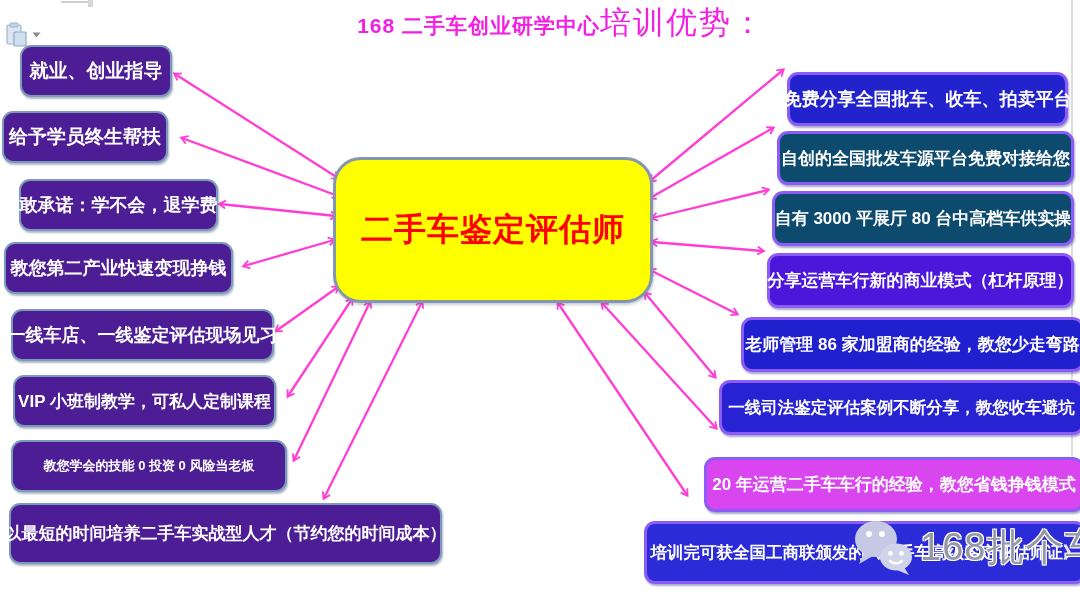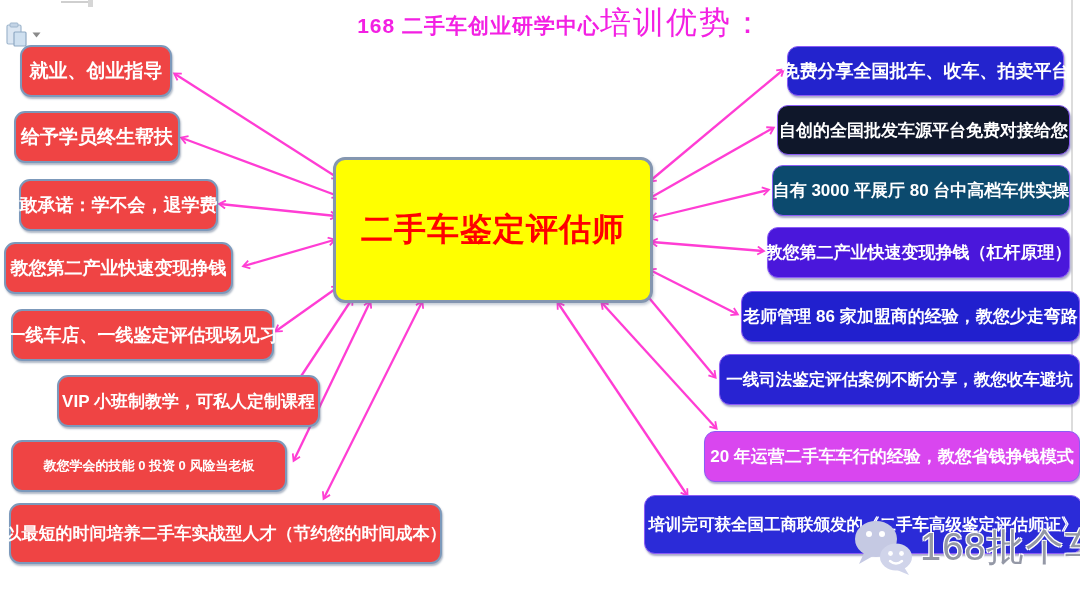--- a/index.html
+++ b/index.html
@@ -15,33 +15,33 @@
   
   .title{
     position:absolute;left:165px;top:2px;width:600px;text-align:right;
     color:#F320E3;white-space:nowrap;z-index:3;
   }
   .title .t-prefix{font-size:21px;font-weight:bold;letter-spacing:1px;}
   .title .t-emph{font-size:31px;font-weight:400;font-family:"Liberation Serif",serif;letter-spacing:2px;}
   
   .center-box{
     position:absolute;left:333px;top:157px;width:314px;height:140px;
-    background:#FFFF00;border:3px solid #8496B0;border-radius:12px;
+    background:#FFFF00;border:3px solid #8496B0;border-radius:28px;
     display:flex;flex-direction:column;align-items:center;justify-content:center;
     z-index:2;box-shadow:1px 2px 3px rgba(90,110,140,.35);
   }
   .center-box div{color:#FF0000;font-weight:bold;font-size:32px;line-height:1.42;white-space:nowrap;letter-spacing:1px;}
   
   .abox{
     position:absolute;display:flex;align-items:center;justify-content:center;
     color:#ffffff;font-weight:bold;text-align:center;border-radius:11px;
     z-index:2;white-space:nowrap;
   }
-  .abox.left{background:#ef4444;border:2px solid #7C99BB;box-shadow:1px 2px 2px rgba(80,100,130,.45);}
-  .abox.right{border:1px solid #8b5cf6;box-shadow:1px 2px 2px rgba(40,40,120,.4);}
+  .abox.left{background:#4c1d95;border:2px solid #7C99BB;box-shadow:1px 2px 2px rgba(80,100,130,.45);}
+  .abox.right{border:3px solid #8b5cf6;box-shadow:1px 2px 2px rgba(40,40,120,.4);margin-top:26px;}
   
   #arrows{position:absolute;left:0;top:0;z-index:1;pointer-events:none;}
   
   .watermark{
     position:absolute;left:852px;top:518px;display:flex;align-items:center;gap:6px;z-index:6;
   }
   .watermark .wm-text{
     font-size:38px;color:#9498A6;letter-spacing:1px;
     text-shadow:1px 1px 0 #ffffff,-1px -1px 0 #ffffff,1px -1px 0 #ffffff,-1px 1px 0 #ffffff;
     white-space:nowrap;
@@ -99,32 +99,32 @@
       <line x1="602" y1="303" x2="716" y2="428" marker-start="url(#ah-start)" marker-end="url(#ah-end)"></line>
       <line x1="558" y1="303" x2="687" y2="495" marker-start="url(#ah-start)" marker-end="url(#ah-end)"></line>
     </g>
   </svg>
 
   <div class="center-box">
     <div>二手车鉴定评估师</div>
   </div>
 
   <div class="abox left" style="left:20px;top:45px;width:148px;height:48px;font-size:19px;">就业、创业指导</div>
-  <div class="abox left" style="left:14px;top:111px;width:162px;height:48px;font-size:19px;font-family:Liberation Mono, monospace;">给予学员终生帮扶</div>
+  <div class="abox left" style="left:2px;top:111px;width:162px;height:48px;font-size:19px;font-family:Liberation Mono, monospace;">给予学员终生帮扶</div>
   <div class="abox left" style="left:19px;top:179px;width:195px;height:48px;font-size:18px;">敢承诺：学不会，退学费</div>
   <div class="abox left" style="left:4px;top:242px;width:225px;height:48px;font-size:18px;">教您第二产业快速变现挣钱</div>
   <div class="abox left" style="left:11px;top:309px;width:259px;height:48px;font-size:18px;">一线车店、一线鉴定评估现场见习</div>
-  <div class="abox left" style="left:13px;top:375px;width:259px;height:48px;font-size:17px;margin-left:44px;">VIP 小班制教学，可私人定制课程</div>
+  <div class="abox left" style="left:13px;top:375px;width:259px;height:48px;font-size:17px;">VIP 小班制教学，可私人定制课程</div>
   <div class="abox left" style="left:11px;top:440px;width:272px;height:48px;font-size:13px;">教您学会的技能 0 投资 0 风险当老板</div>
   <div class="abox left" style="left:9px;top:503px;width:429px;height:57px;font-size:17px;">以最短的时间培养二手车实战型人才（节约您的时间成本）</div>
 
   <div class="abox right" style="left:787px;top:46px;width:275px;height:48px;font-size:18px;background:#2323CD;">免费分享全国批车、收车、拍卖平台</div>
-  <div class="abox right" style="left:777px;top:105px;width:291px;height:48px;font-size:17px;background:#0f172a;">自创的全国批发车源平台免费对接给您</div>
+  <div class="abox right" style="left:777px;top:105px;width:291px;height:48px;font-size:17px;background:#0c4a6e;">自创的全国批发车源平台免费对接给您</div>
   <div class="abox right" style="left:772px;top:165px;width:296px;height:49px;font-size:17px;background:#0c4a6e;">自有 3000 平展厅 80 台中高档车供实操</div>
-  <div class="abox right" style="left:767px;top:227px;width:301px;height:49px;font-size:17px;background:#4A17DB;">教您第二产业快速变现挣钱（杠杆原理）</div>
+  <div class="abox right" style="left:767px;top:227px;width:301px;height:49px;font-size:17px;background:#4A17DB;">分享运营车行新的商业模式（杠杆原理）</div>
   <div class="abox right" style="left:741px;top:291px;width:337px;height:49px;font-size:17px;background:#2120CE;">老师管理 86 家加盟商的经验，教您少走弯路</div>
   <div class="abox right" style="left:719px;top:354px;width:359px;height:49px;font-size:16.5px;background:#2823D2;">一线司法鉴定评估案例不断分享，教您收车避坑</div>
   <div class="abox right" style="left:704px;top:431px;width:374px;height:49px;font-size:17px;background:#d946ef;">20 年运营二手车车行的经验，教您省钱挣钱模式</div>
   <div class="abox right" style="left:644px;top:495px;width:436px;height:57px;font-size:16.5px;background:#2B2BD8;">培训完可获全国工商联颁发的《二手车高级鉴定评估师证》</div>
 
   <div class="watermark">
     <svg width="62" height="58" viewBox="0 0 62 58">
       <ellipse cx="24" cy="21" rx="21" ry="18" fill="#C5C9E3"></ellipse>
       <path d="M12 35 L7 46 L21 38 Z" fill="#C5C9E3"></path>
       <circle cx="17" cy="16" r="3" fill="#ffffff"></circle>

